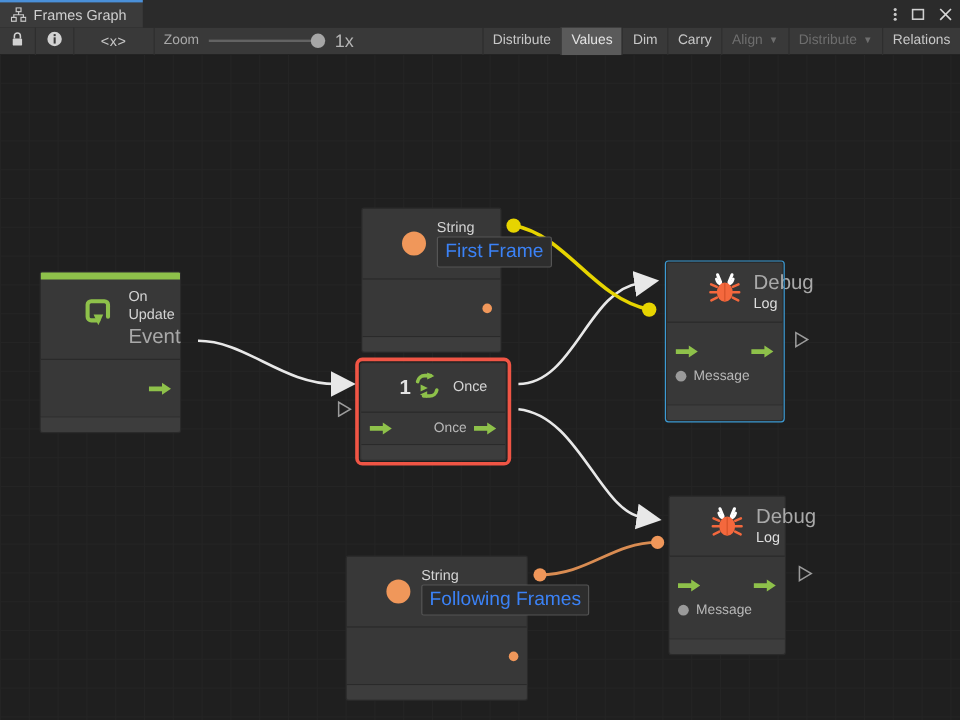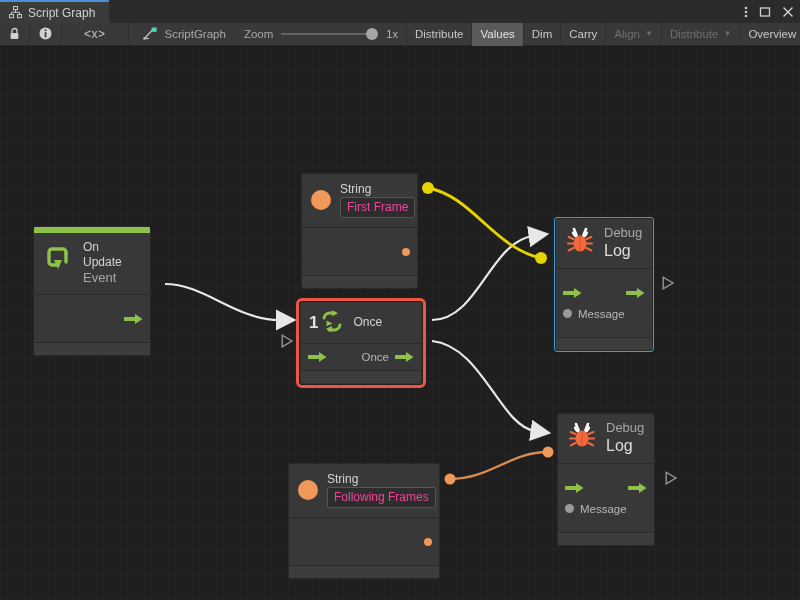--- a/index.html
+++ b/index.html
@@ -57,21 +57,21 @@
   }
   .slider { position:relative; width:97px; height:12px; }
   .slider .track {
     position:absolute; left:0; top:5px; width:97px; height:2px;
     background:#636363;
   }
   .slider .knob {
     position:absolute; right:0; top:0; width:12px; height:12px;
     border-radius:50%; background:#a6a6a6;
   }
-  .zoomval { color:#b5b5b5; font-size:11px; }
+  .zoomval { color:#b5b5b5; font-size:15px; }
   .rightgrp { margin-left:auto; display:flex; align-items:stretch; height:23px; }
   .rbtn {
     display:flex; align-items:center; justify-content:center;
     padding:0 8px; height:23px;
     color:#c8c8c8; border-left:1px solid #2e2e2e;
   }
   .rbtn.active { background:#5a5a5a; color:#e4e4e4; }
   .rbtn.disabled { color:#6e6e6e; }
   .rbtn .caret { margin-left:5px; font-size:8px; line-height:1; }
 
@@ -96,25 +96,26 @@
     background:#383838;
     border:1px solid #2a2a2a;
     border-radius:2px;
   }
   .node.sel-red   { outline:3px solid #f05545; outline-offset:1px; border-color:#333; }
   .node.sel-blue  { outline:1px solid #3d9bd4; outline-offset:0px; }
   .accentbar { height:6px; background:#8ec14a; border-radius:1px 1px 0 0; }
   .nhead {
     display:flex; align-items:center; gap:9px;
     padding:7px 10px 8px 10px;
+    margin-left:24px;
   }
   .nhead .ntexts { display:flex; flex-direction:column; justify-content:center; }
   .ntitle   { font-size:12px; color:#d4d4d4; line-height:1.25; }
-  .nsub     { font-size:13px; color:#a9a9a9; line-height:1.25; }
-  .ntitle.big { font-size:16px; color:#dedede; }
+  .nsub     { font-size:17px; color:#a9a9a9; line-height:1.25; }
+  .ntitle.big { font-size:12px; color:#dedede; }
   .nbody {
     border-top:1px solid #2a2a2a;
     background:#383838;
     padding:13px 0;
   }
   .nfoot {
     border-top:1px solid #2a2a2a;
     height:13px; background:#3d3d3d; border-radius:0 0 2px 2px;
   }
   .prow {
@@ -124,22 +125,22 @@
   }
   .pside { display:flex; align-items:center; gap:6px; }
   .pside.r { justify-content:flex-end; }
   .plabel { color:#b8b8b8; font-size:11.5px; }
 
   
   .valfield {
     background:#2d2d2d;
     border:1px solid #555;
     border-radius:2px;
-    color:#ec4899;
-    font-size:12px;
+    color:#3b82f6;
+    font-size:16px;
     padding:2px 6px;
     line-height:1.25;
     white-space:nowrap;
   }
 
   
   .dot-big   { width:20px; height:20px; border-radius:50%; background:#f0975a; flex:0 0 auto; }
   .dot-small { width:8px;  height:8px;  border-radius:50%; background:#f0975a; flex:0 0 auto; }
   .dot-grey  { width:9px;  height:9px;  border-radius:50%; background:#9a9a9a; flex:0 0 auto; }
   .arrow-g   { display:block; flex:0 0 auto; }
@@ -154,21 +155,21 @@
   <div class="titlebar">
     <div class="tab">
       <span class="tabicon">
         <svg width="13" height="13" viewBox="0 0 13 13">
           <rect x="4.5" y="0.5" width="4" height="3.2" fill="none" stroke="#c9c9c9"></rect>
           <rect x="0.5" y="8.5" width="4" height="3.2" fill="none" stroke="#c9c9c9"></rect>
           <rect x="8.5" y="8.5" width="4" height="3.2" fill="none" stroke="#c9c9c9"></rect>
           <path d="M6.5 3.8 V6.3 M2.5 8.5 V6.3 H10.5 V8.5" fill="none" stroke="#c9c9c9"></path>
         </svg>
       </span>
-      <span>Script Graph</span>
+      <span>Frames Graph</span>
     </div>
     <div class="wincontrols">
       <span class="wc">
         <svg width="4" height="14" viewBox="0 0 4 14">
           <circle cx="2" cy="3" r="1.3" fill="#c8c8c8"></circle>
           <circle cx="2" cy="7" r="1.3" fill="#c8c8c8"></circle>
           <circle cx="2" cy="11" r="1.3" fill="#c8c8c8"></circle>
         </svg>
       </span>
       <span class="wc">
@@ -199,31 +200,20 @@
           <circle cx="6.5" cy="6.5" r="6" fill="#d2d2d2"></circle>
           <rect x="5.7" y="2.4" width="1.7" height="1.7" fill="#393939"></rect>
           <rect x="5.7" y="5.1" width="1.7" height="5.2" fill="#393939"></rect>
         </svg>
       </span>
     </div>
     <div class="tbtn wide">
       <span style="font-size:12px;color:#c6c6c6;letter-spacing:.5px;">&lt;x&gt;</span>
     </div>
 
-    <div class="crumb">
-      <span>
-        <svg width="15" height="13" viewBox="0 0 15 13">
-          <rect x="8.6" y="0.5" width="5" height="4.3" fill="#4ad6b8"></rect>
-          <path d="M1.5 11.5 L9 3.5" stroke="#bdbdbd" stroke-width="1.3" fill="none"></path>
-          <path d="M1.5 11.5 L6 11.5" stroke="#bdbdbd" stroke-width="1.3" fill="none"></path>
-          <circle cx="1.6" cy="11.4" r="1.4" fill="#bdbdbd"></circle>
-        </svg>
-      </span>
-      <span>ScriptGraph</span>
-    </div>
 
     <div class="zoomwrap">
       <span>Zoom</span>
       <span class="slider">
         <span class="track"></span>
         <span class="knob"></span>
       </span>
       <span class="zoomval">1x</span>
     </div>
 
@@ -242,21 +232,21 @@
         </div>
         <div class="rbtn disabled">
           <span>Align</span>
           <span class="caret">▼</span>
         </div>
         <div class="rbtn disabled">
           <span>Distribute</span>
           <span class="caret">▼</span>
         </div>
         <div class="rbtn">
-          <span>Overview</span>
+          <span>Relations</span>
         </div>
       </div>
   </div>
 
   <div class="canvas">
 
     <svg class="edges" viewBox="0 0 800 554">
       <defs>
         <marker id="wArrow" markerWidth="11" markerHeight="11" refX="2" refY="5.5" orient="auto">
           <path d="M0,0.6 L9.5,5.5 L0,10.4 Z" fill="#e8e8e8"></path>

